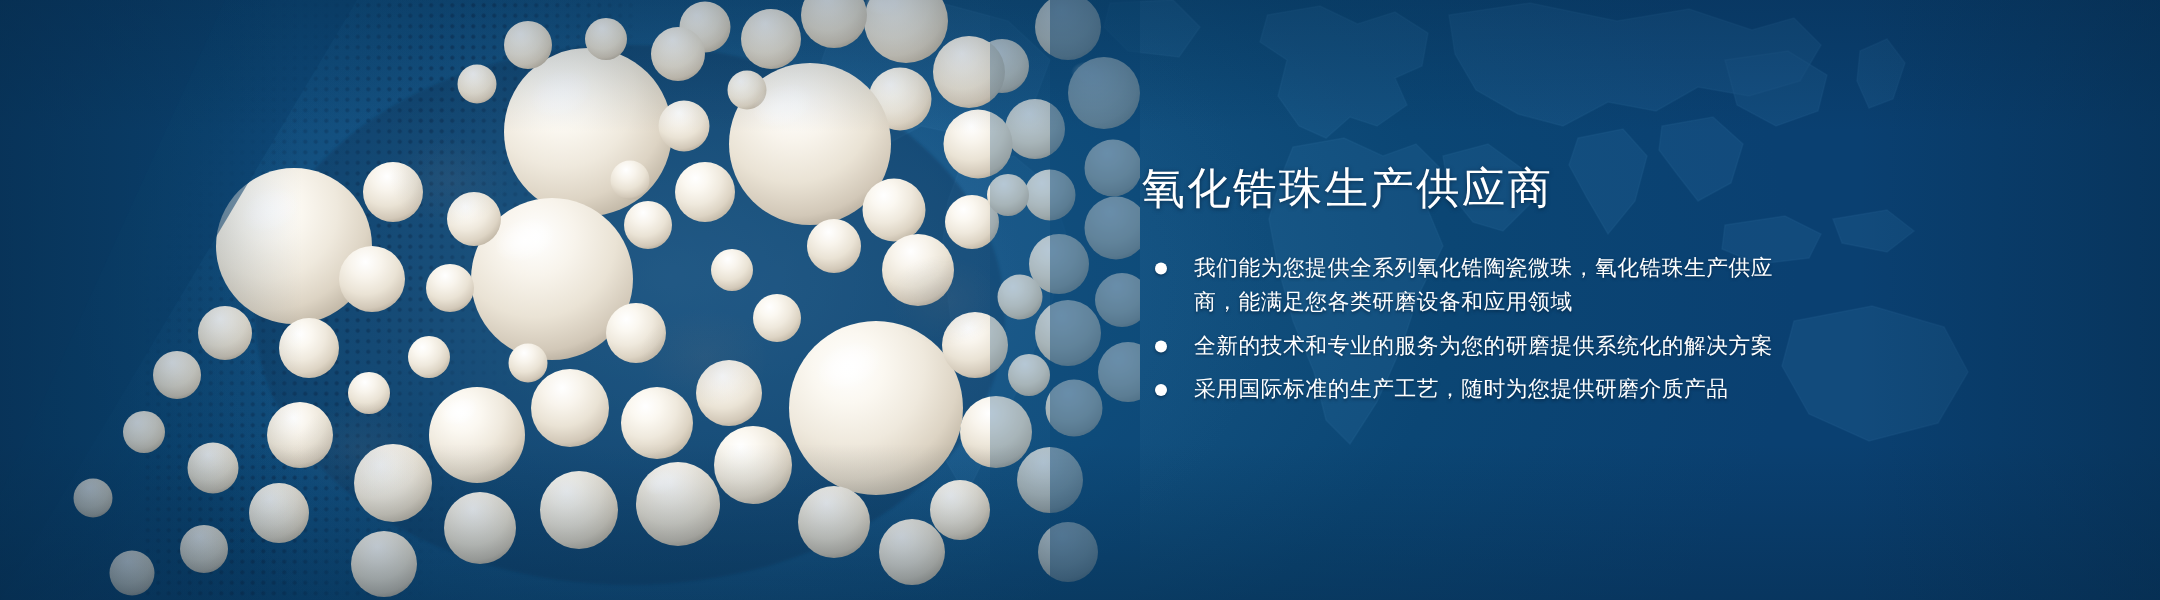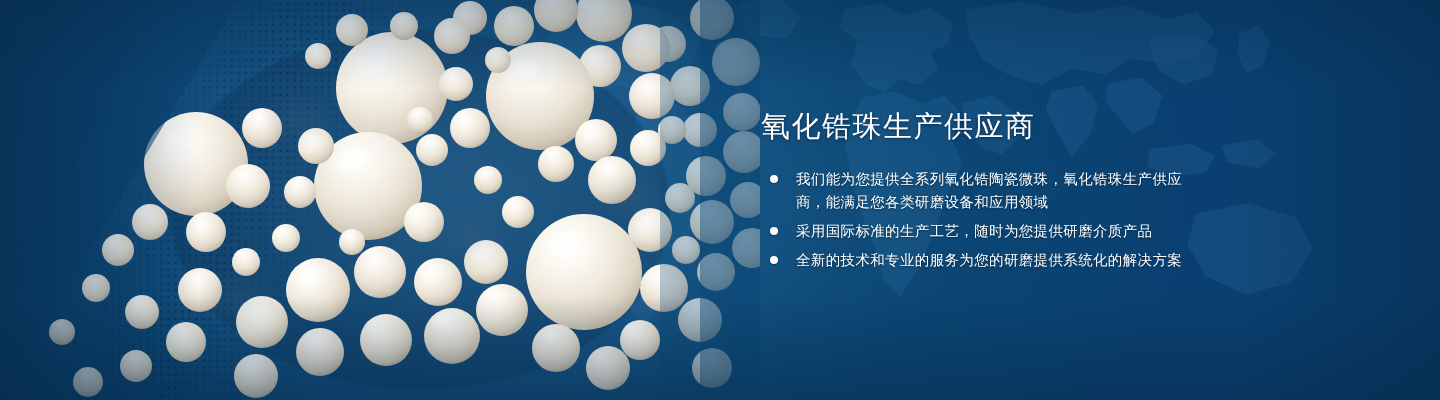--- a/index.html
+++ b/index.html
@@ -300,24 +300,24 @@
 
     <div id="bullets">
 
       <div class="bullet b-tall">
         <span class="dot"></span>
         <span class="btext">我们能为您提供全系列氧化锆陶瓷微珠，氧化锆珠生产供应商，能满足您各类研磨设备和应用领域</span>
       </div>
 
       <div class="bullet">
         <span class="dot"></span>
+        <span class="btext">全新的技术和专业的服务为您的研磨提供系统化的解决方案</span>
+      </div>
+
+      <div class="bullet">
+        <span class="dot"></span>
         <span class="btext">采用国际标准的生产工艺，随时为您提供研磨介质产品</span>
       </div>
 
-      <div class="bullet">
-        <span class="dot"></span>
-        <span class="btext">全新的技术和专业的服务为您的研磨提供系统化的解决方案</span>
-      </div>
-
     </div>
   </div>
 
 </div>
 
 </body></html>

